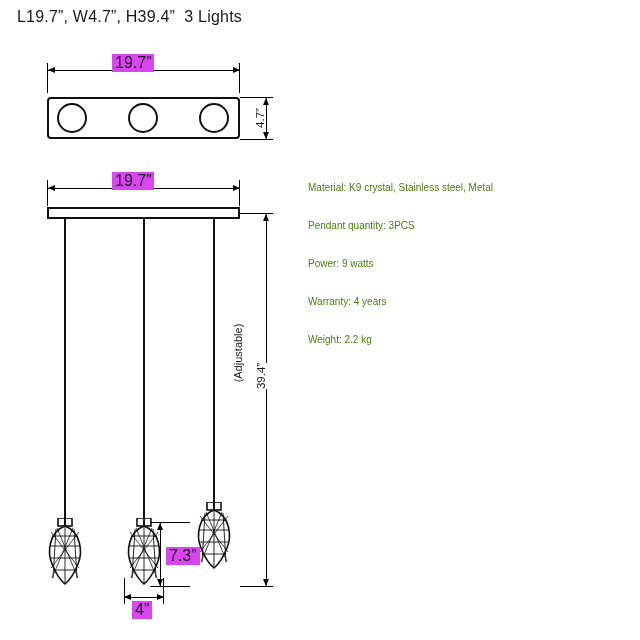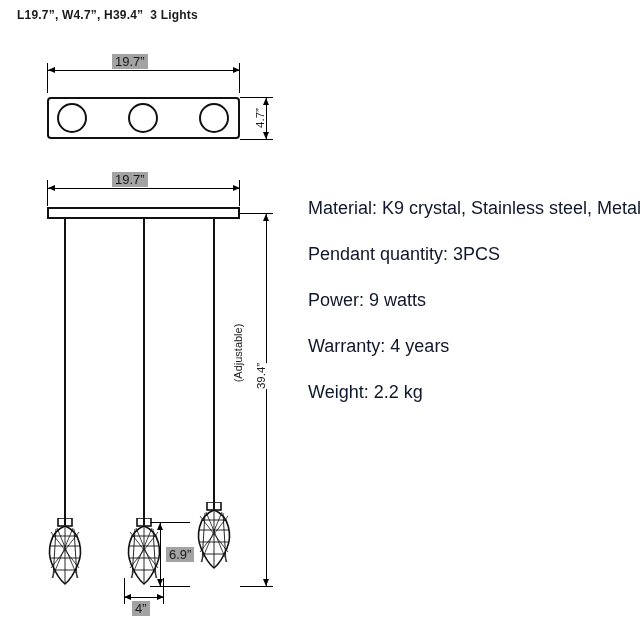--- a/index.html
+++ b/index.html
@@ -16,22 +16,22 @@
     width: 640px;
     height: 640px;
     overflow: hidden;
     background: #ffffff;
   }
   
   #title {
     position: absolute;
     left: 17px;
     top: 8px;
-    font-size: 12px;
-    font-weight: bold;
+    font-size: 16px;
+    font-weight: normal;
     letter-spacing: 0.2px;
     white-space: pre;
   }
 
   
   .dim-line {
     position: absolute;
     background: #000;
   }
   .dim-h { height: 1px; }
@@ -43,22 +43,22 @@
     width: 1px;
   }
   .ext-h {
     position: absolute;
     background: #000;
     height: 1px;
   }
 
   .dim-label {
     position: absolute;
-    font-size: 13px;
-    background: #a3a3a3;
+    font-size: 16px;
+    background: #d946ef;
     padding: 0 3px;
     white-space: nowrap;
   }
   .dim-label-v {
     position: absolute;
     font-size: 11.5px;
     background: #fff;
     white-space: nowrap;
     transform-origin: 50% 50%;
   }
@@ -135,26 +135,25 @@
   .pendant svg { display: block; }
 
   
   #specs {
     position: absolute;
     left: 308px;
     top: 183px;
     width: 310px;
   }
   #specs .spec {
-    font-size: 18px;
+    font-size: 10px;
     line-height: 1;
     margin-bottom: 28px;
     white-space: nowrap;
-    color: #0f172a;
-    margin-top: 16px;
+    color: #4d7c0f;
   }
 </style>
 </head>
 <body>
 
 <div id="page">
 
   <div id="title">L19.7”, W4.7”, H39.4”  3 Lights</div>
 
   <div>
@@ -230,21 +229,21 @@
     <div class="arrow arrow-u" style="left:262.5px; top:214px;"></div>
     <div class="arrow arrow-d" style="left:262.5px; top:579px;"></div>
     <div class="dim-label-v" style="left:248px; top:370px; transform:rotate(-90deg);">39.4”</div>
     <div class="dim-label-v" style="left:209px; top:347px; transform:rotate(-90deg); font-size:11px;">(Adjustable)</div>
 
     <div class="ext-h" style="left:150px; top:522px; width:40px;"></div>
     <div class="ext-h" style="left:150px; top:586px; width:40px;"></div>
     <div class="dim-line dim-v" style="left:160px; top:522px; height:64px;"></div>
     <div class="arrow arrow-u" style="left:156.5px; top:523px;"></div>
     <div class="arrow arrow-d" style="left:156.5px; top:579px;"></div>
-    <div class="dim-label" style="left:166px; top:547px;">6.9”</div>
+    <div class="dim-label" style="left:166px; top:547px;">7.3”</div>
 
     <div class="ext" style="left:124px; top:578px; height:26px;"></div>
     <div class="ext" style="left:163px; top:578px; height:26px;"></div>
     <div class="dim-line dim-h" style="left:124px; top:597px; width:40px;"></div>
     <div class="arrow arrow-l" style="left:124px; top:593.5px;"></div>
     <div class="arrow arrow-r" style="left:157px; top:593.5px;"></div>
     <div class="dim-label" style="left:132px; top:601px;">4”</div>
   </div>
 
   <div id="specs">

